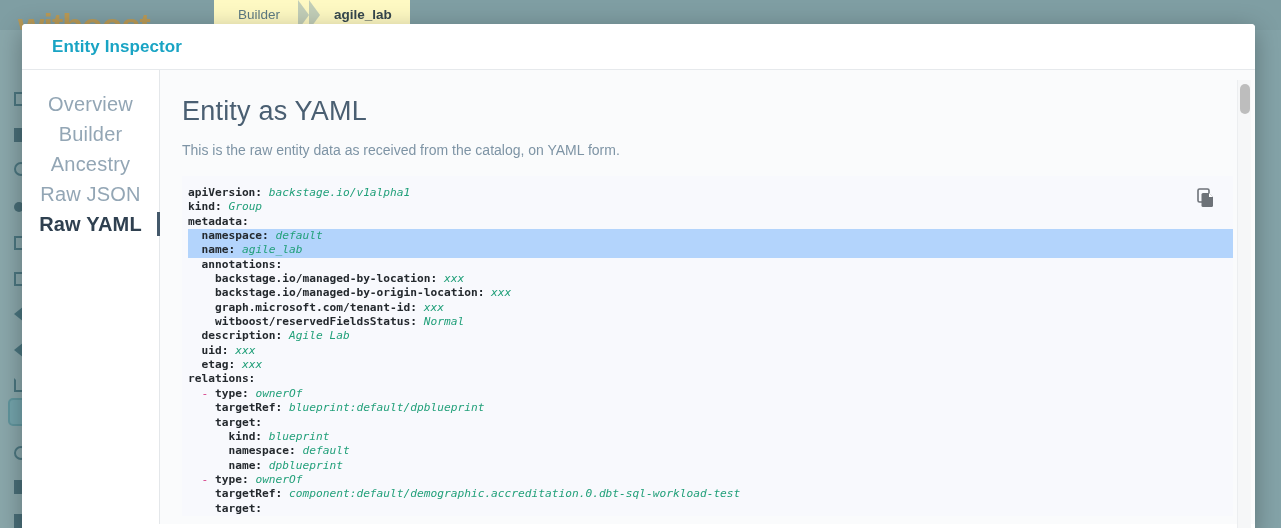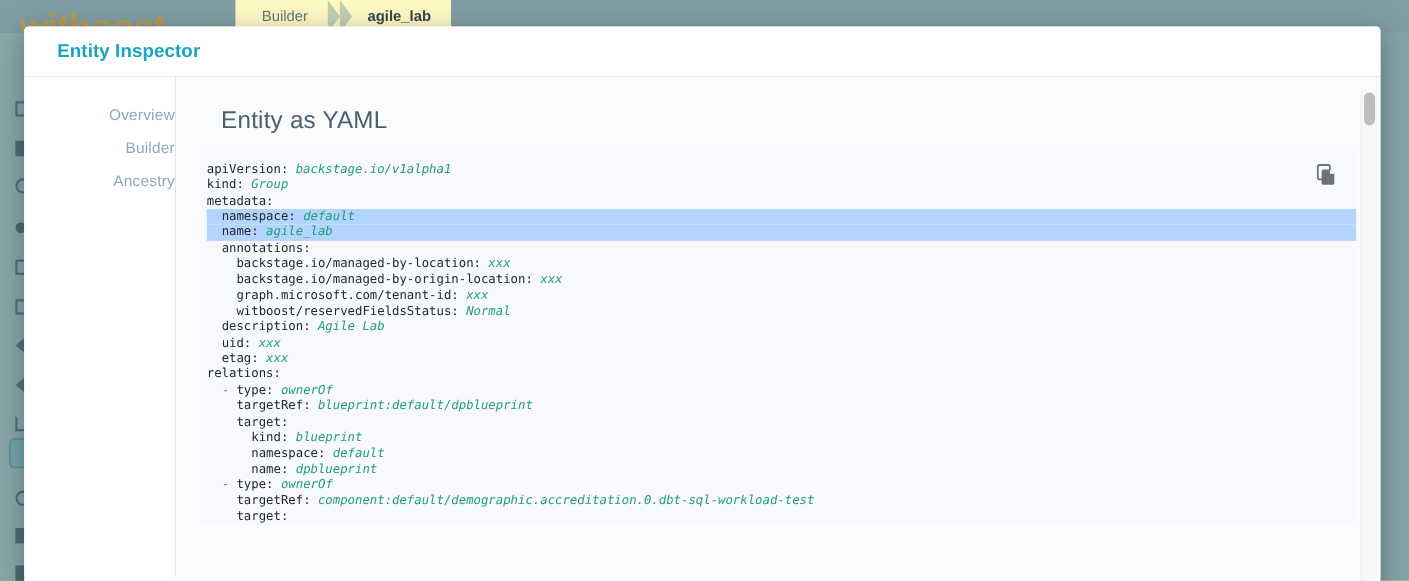--- a/index.html
+++ b/index.html
@@ -105,22 +105,22 @@
     width: 138px;
     flex: 0 0 138px;
     border-right: 1px solid #e4e7ea;
     padding-top: 19px;
     background: #fff;
   }
   .tab {
     position: relative;
     height: 30px;
     line-height: 30px;
-    text-align: right;
-    font-size: 14px;
+    text-align: center;
+    font-size: 20px;
     color: #93a6b5;
     cursor: pointer;
     letter-spacing: .2px;
   }
   .tab.selected { color: #2f4050; font-weight: bold; }
   .tab.selected::after {
     content: ""; position: absolute;
     right: -1px; top: 3px;
     width: 3px; height: 24px;
     background: #44596b;
@@ -128,25 +128,24 @@
 
   
   .content {
     flex: 1;
     background: #fafbfc;
     position: relative;
     overflow: hidden;
     padding: 26px 0 0 22px;
   }
   .page-title {
-    font-size: 22px;
+    font-size: 27px;
     color: #4a5f72;
     letter-spacing: .2px;
     margin-bottom: 15px;
-    margin-left: 19px;
   }
   .page-sub {
     font-size: 14px;
     color: #7e94a5;
     margin-bottom: 18px;
   }
   .code-wrap {
     position: relative;
     background: #f8f9fd;
     margin-right: 22px;
@@ -164,21 +163,21 @@
   pre.code {
     font-family: "DejaVu Sans Mono", "Liberation Mono", monospace;
     font-size: 11.2px;
     line-height: 14.35px;
     color: #24292e;
     white-space: pre;
     padding-left: 6px;
   }
   .ln { display: block; }
   .ln.hl { background: #b3d4fc; }
-  .k { color: #24292e; }
+  .k { color: #24292e; font-weight: bold; }
   .v { color: #22a07a; font-style: italic; }
   .dash { color: #d73a86; }
 
   
   .scroll-track {
     position: absolute;
     left: 1237px; top: 80px;
     width: 14px; height: 448px;
     background: #f6f7f8;
     border-left: 1px solid #eceef0;
@@ -229,24 +228,27 @@
   <div class="modal-header">
     <span class="modal-title">Entity Inspector</span>
   </div>
 
   <div class="modal-body">
 
     <div class="tabs">
       <div class="tab">Overview</div>
       <div class="tab">Builder</div>
       <div class="tab">Ancestry</div>
+      <div class="tab">Raw JSON</div>
+      <div class="tab selected">Raw YAML</div>
     </div>
 
     <div class="content">
       <div class="page-title">Entity as YAML</div>
+      <div class="page-sub">This is the raw entity data as received from the catalog, on YAML form.</div>
 
       <div class="code-wrap">
         <span class="copy-btn">
           <svg width="22" height="22" viewBox="0 0 22 22">
             <rect x="3" y="3" width="11" height="13" rx="1.5" fill="none" stroke="#6d7278" stroke-width="1.6"></rect>
             <path d="M8 7h6l4 4v8.5a1.5 1.5 0 0 1-1.5 1.5H8a1.5 1.5 0 0 1-1.5-1.5V8.5A1.5 1.5 0 0 1 8 7z" fill="#6d7278"></path>
             <path d="M14 7v4h4z" fill="#ffffff"></path>
           </svg>
         </span>
         <pre class="code"><span class="ln"><span class="k">apiVersion:</span><span class="v"> backstage.io/v1alpha1</span></span><span class="ln"><span class="k">kind:</span><span class="v"> Group</span></span><span class="ln"><span class="k">metadata:</span></span><span class="ln hl">  <span class="k">namespace:</span><span class="v"> default</span></span><span class="ln hl">  <span class="k">name:</span><span class="v"> agile_lab</span></span><span class="ln">  <span class="k">annotations:</span></span><span class="ln">    <span class="k">backstage.io/managed-by-location:</span><span class="v"> xxx</span></span><span class="ln">    <span class="k">backstage.io/managed-by-origin-location:</span><span class="v"> xxx</span></span><span class="ln">    <span class="k">graph.microsoft.com/tenant-id:</span><span class="v"> xxx</span></span><span class="ln">    <span class="k">witboost/reservedFieldsStatus:</span><span class="v"> Normal</span></span><span class="ln">  <span class="k">description:</span><span class="v"> Agile Lab</span></span><span class="ln">  <span class="k">uid:</span><span class="v"> xxx</span></span><span class="ln">  <span class="k">etag:</span><span class="v"> xxx</span></span><span class="ln"><span class="k">relations:</span></span><span class="ln">  <span class="dash">- </span><span class="k">type:</span><span class="v"> ownerOf</span></span><span class="ln">    <span class="k">targetRef:</span><span class="v"> blueprint:default/dpblueprint</span></span><span class="ln">    <span class="k">target:</span></span><span class="ln">      <span class="k">kind:</span><span class="v"> blueprint</span></span><span class="ln">      <span class="k">namespace:</span><span class="v"> default</span></span><span class="ln">      <span class="k">name:</span><span class="v"> dpblueprint</span></span><span class="ln">  <span class="dash">- </span><span class="k">type:</span><span class="v"> ownerOf</span></span><span class="ln">    <span class="k">targetRef:</span><span class="v"> component:default/demographic.accreditation.0.dbt-sql-workload-test</span></span><span class="ln">    <span class="k">target:</span></span><span class="ln">      <span class="k">kind:</span><span class="v"> component</span></span></pre>

